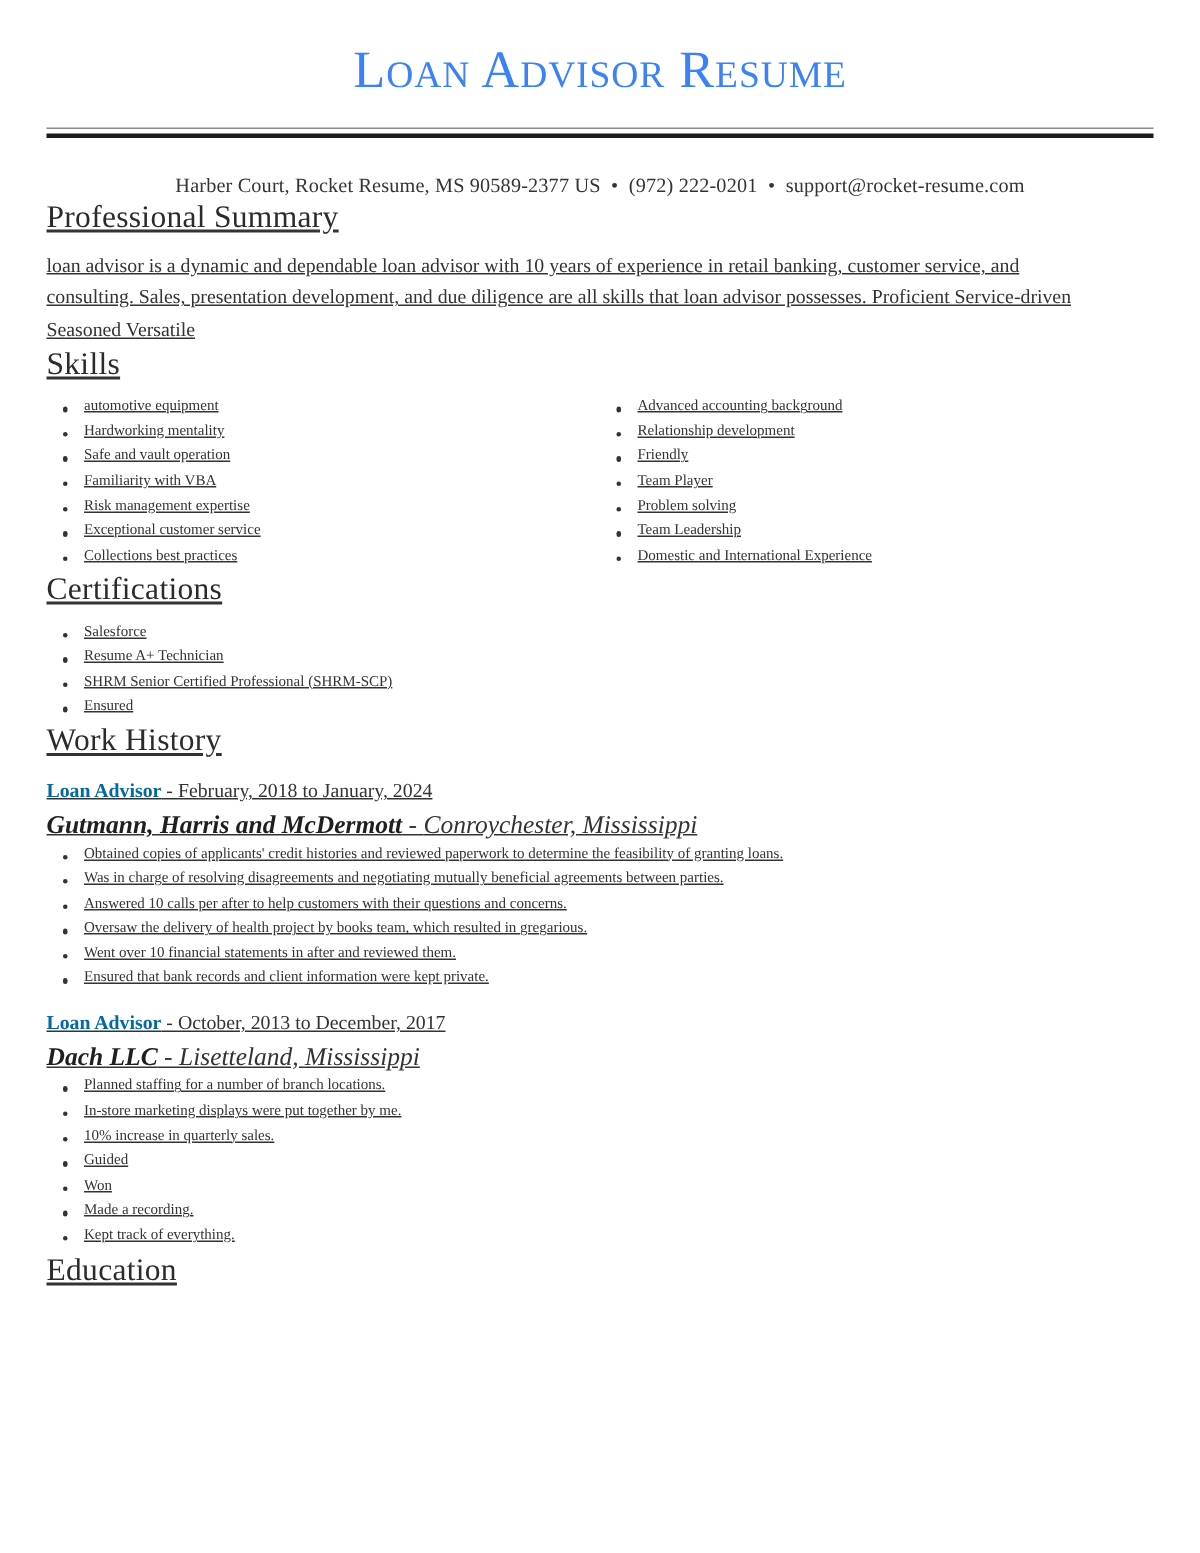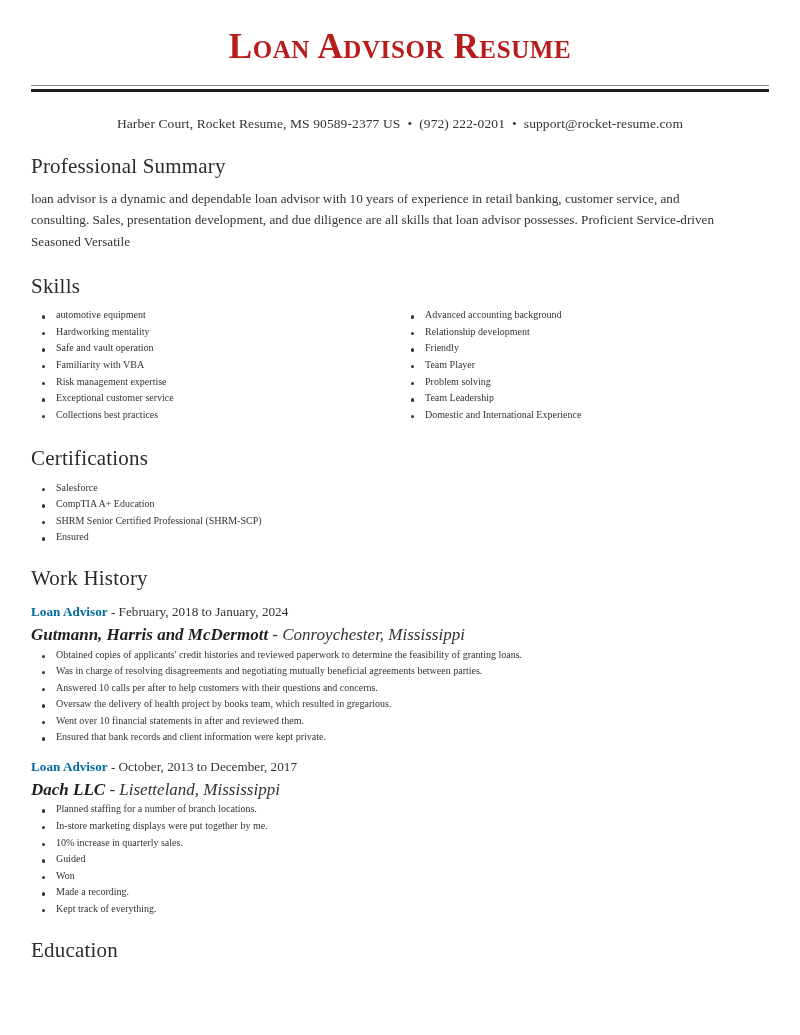--- a/index.html
+++ b/index.html
@@ -23,26 +23,26 @@
     background: #ffffff;
     position: relative;
   }
 
   
   .doc-title {
     margin: 0;
     padding-top: 28px;
     text-align: center;
     font-family: "Liberation Serif", "DejaVu Serif", serif;
-    font-weight: bold;
+    font-weight: normal;
     font-variant: small-caps;
     font-size: 35px;
     line-height: 1.08;
     letter-spacing: 0.6px;
-    color: #b91c1c;
+    color: #3b82f6;
   }
   .rule-wrap {
     margin-top: 19px;
     padding-bottom: 2px;
   }
   .rule-thin {
     height: 1px;
     background: #8a8a8a;
     width: 100%;
   }
@@ -62,21 +62,21 @@
     padding-top: 22px;
     letter-spacing: 0.1px;
   }
   .contact-sep {
     padding: 0 7px;
     color: #333333;
   }
 
   
   .section {
-    margin-top: 22px;
+    text-decoration: underline;
   }
   .section-title {
     font-family: "Liberation Serif", "DejaVu Serif", serif;
     font-weight: normal;
     font-size: 21px;
     line-height: 1.2;
     color: #2b2b2b;
     margin: 0 0 9px 0;
     letter-spacing: 0.2px;
   }
@@ -213,21 +213,21 @@
             <li><span>Domestic and International Experience</span></li>
           </ul>
       </div>
     </div>
   </div>
 
   <div class="section">
     <h2 class="section-title">Certifications</h2>
     <ul class="bullets" id="certifications-list">
         <li><span>Salesforce</span></li>
-        <li><span>CompTIA A+ Education</span></li>
+        <li><span>Resume A+ Technician</span></li>
         <li><span>SHRM Senior Certified Professional (SHRM-SCP)</span></li>
         <li><span>Ensured</span></li>
       </ul>
   </div>
 
   <div class="section">
     <h2 class="section-title">Work History</h2>
     <div id="work-history-entries">
         <div class="entry">
           <div class="entry-line-1"><span class="entry-role">Loan Advisor</span><span class="dash"> - </span><span class="entry-dates">February, 2018 to January, 2024</span></div>

